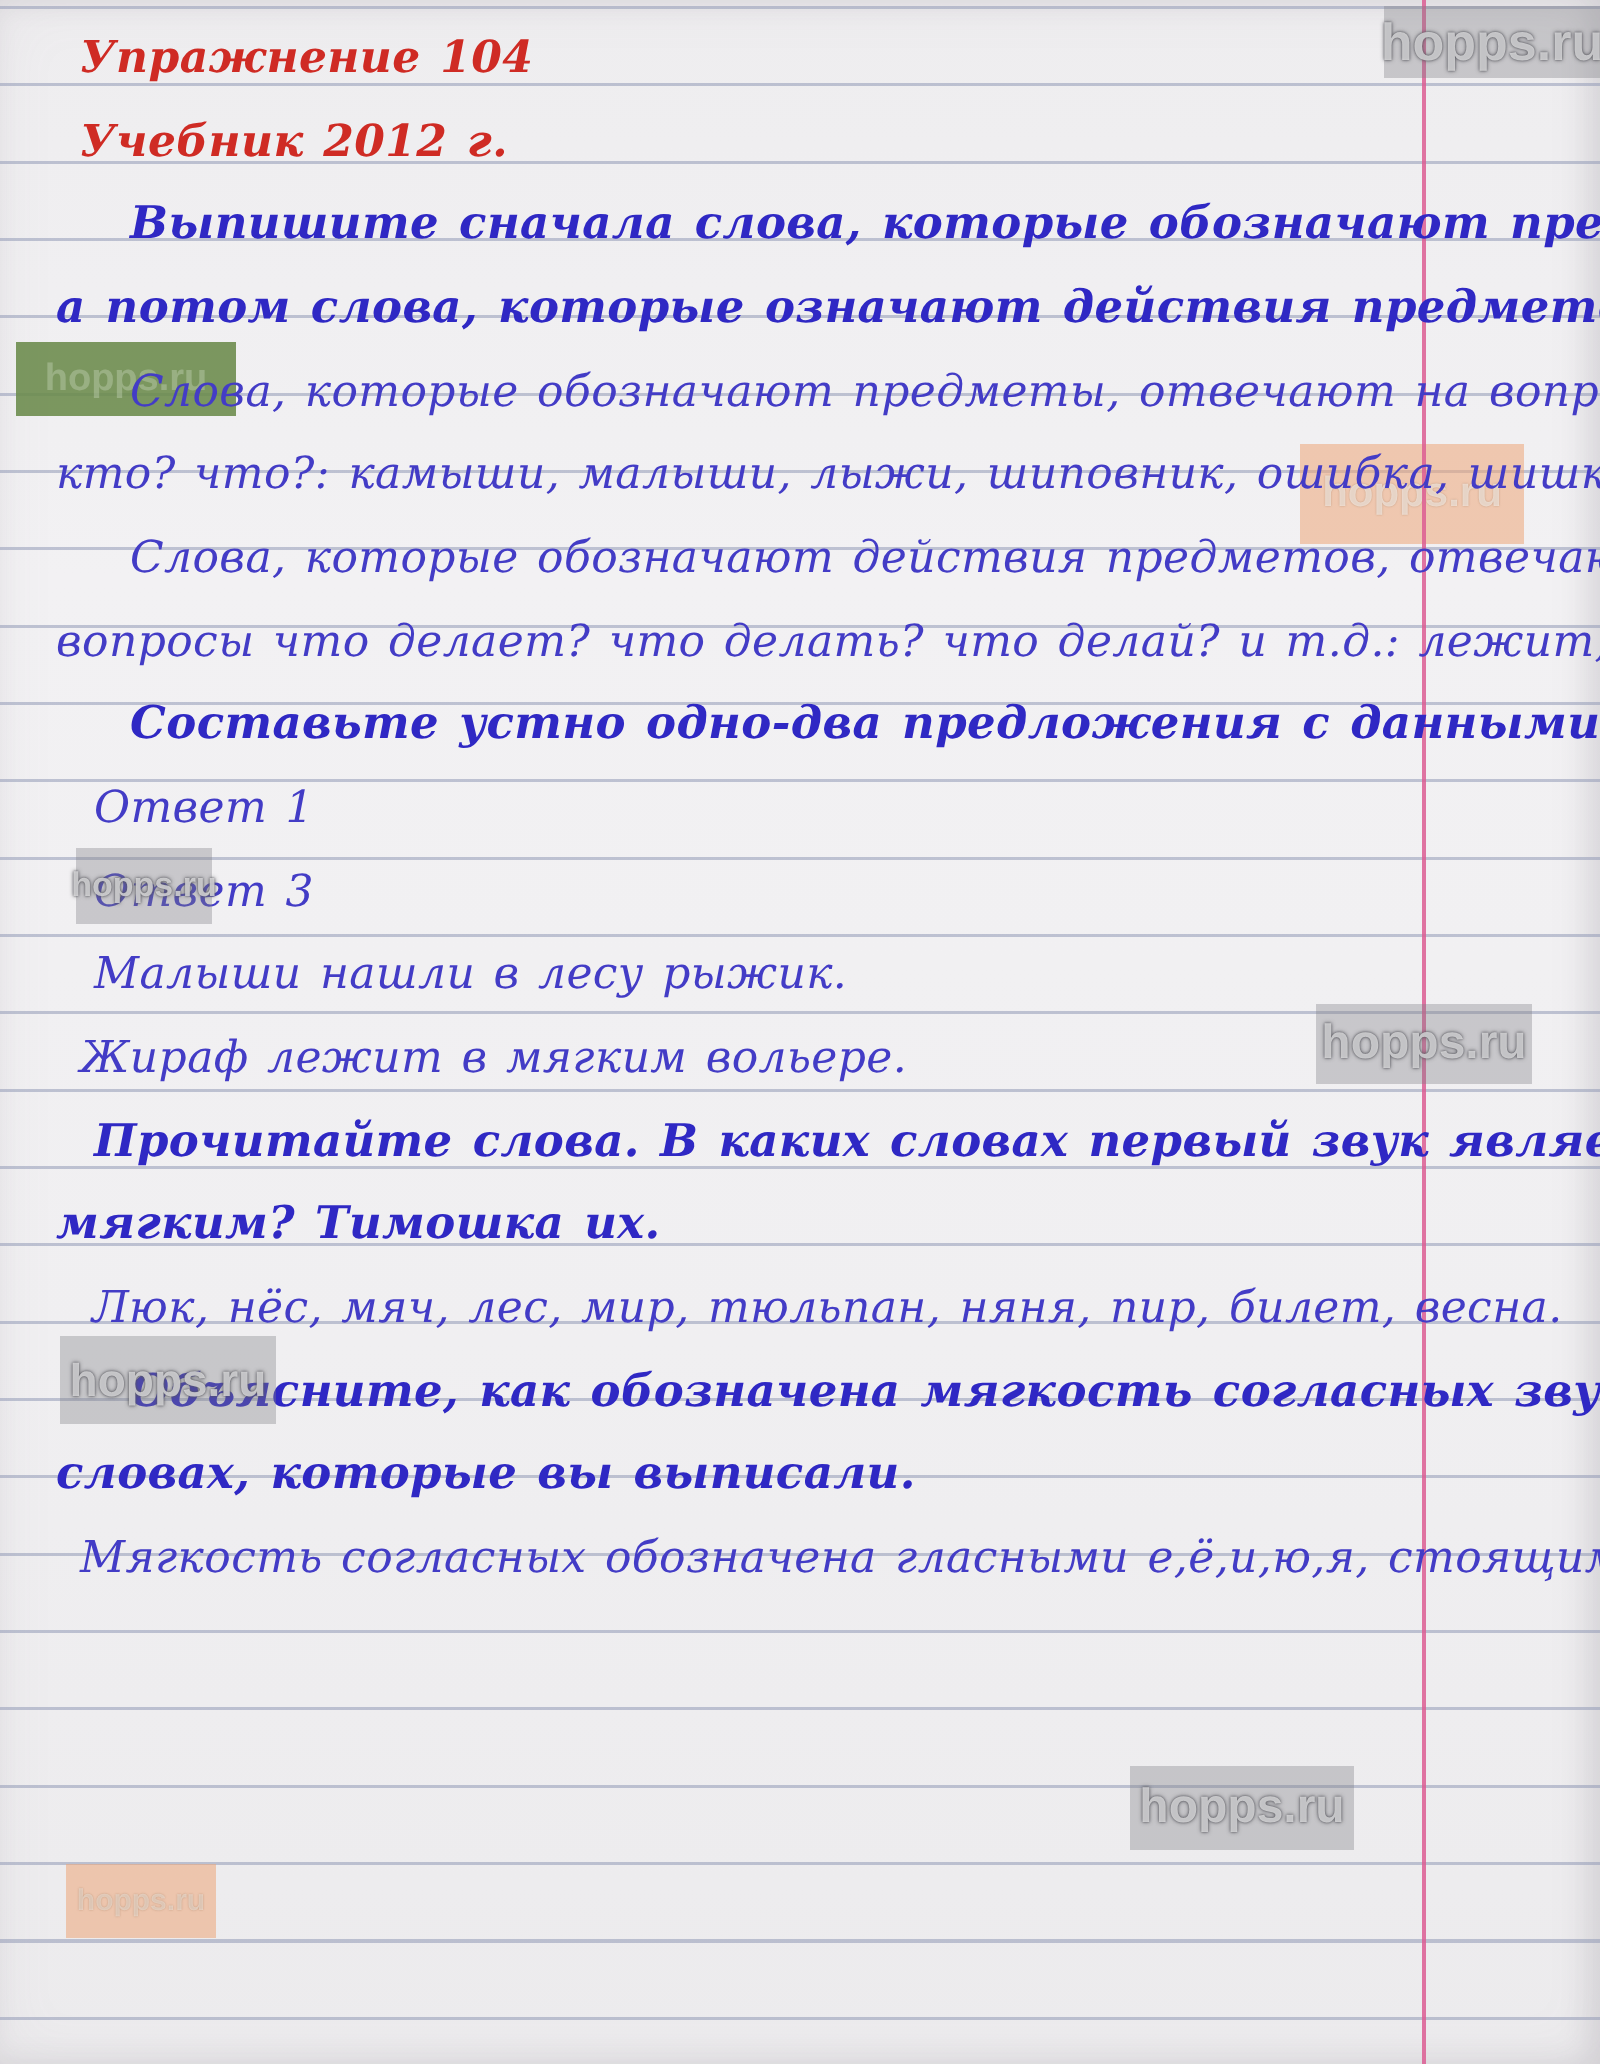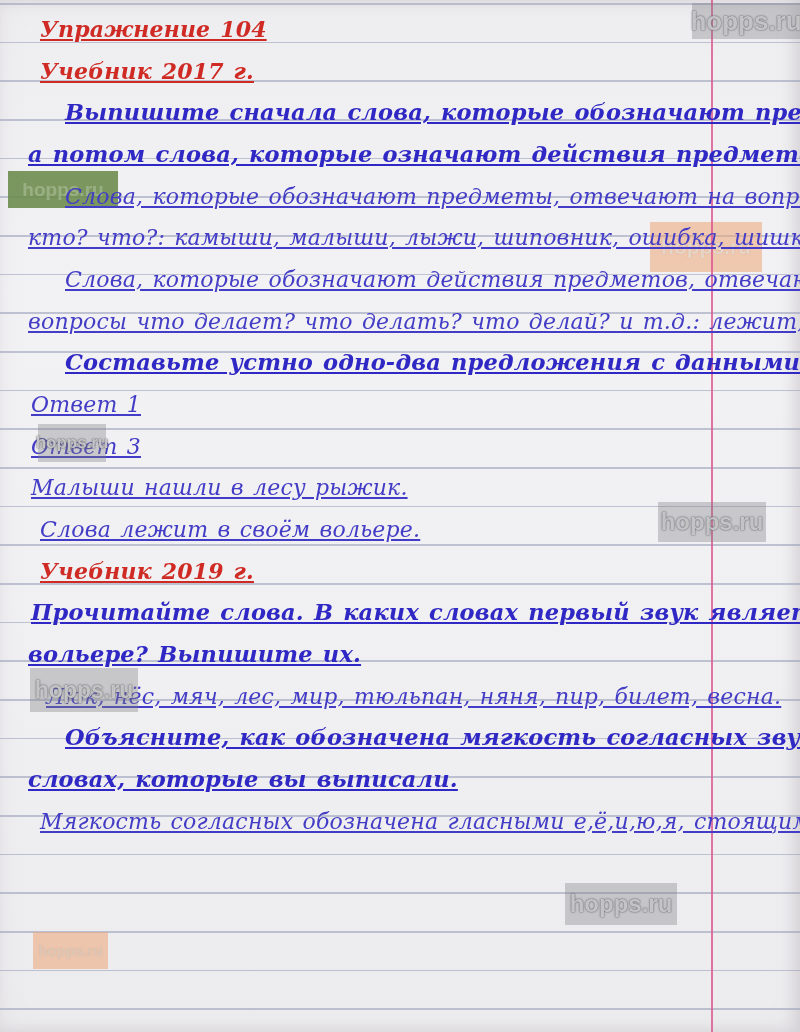--- a/index.html
+++ b/index.html
@@ -13,29 +13,29 @@
   .ruling{position:absolute;left:0;right:0;top:3.4px;bottom:0;pointer-events:none;
     background:repeating-linear-gradient(to bottom,
       rgba(146,154,182,.55) 0px, rgba(146,154,182,.55) 1.5px,
       rgba(146,154,182,0) 1.5px, rgba(146,154,182,0) 38.67px);}
   
   .margin-line{position:absolute;top:0;bottom:0;left:711px;width:2px;
     background:var(--margin-pink,#dc5d93);opacity:.85;z-index:3;}
   
   .text-layer{position:absolute;left:0;right:0;top:3.4px;z-index:4;}
   .row{height:38.67px;display:flex;align-items:flex-end;padding-bottom:3px;
-    white-space:nowrap;letter-spacing:.2px;word-spacing:2px;font-style:italic;text-decoration:underline;}
+    white-space:nowrap;letter-spacing:.2px;word-spacing:2px;font-style:italic;}
   .c-blue{color:var(--ink-blue,#433cc6);font-size:22px;}
   .c-bold{color:var(--ink-blue-bold,#2f28c4);font-size:22.5px;font-weight:bold;}
   .c-red{color:var(--ink-red,#cf2b24);font-size:22px;font-weight:bold;}
   .ind-0{padding-left:28px;}
   .ind-s{padding-left:40px;}
   .ind-m{padding-left:46px;}
   .ind-l{padding-left:65px;}
-  .ind-xl{padding-left:31px;}
+  .ind-xl{padding-left:47px;}
   
   .hl{position:absolute;z-index:2;display:flex;align-items:center;justify-content:center;
     font-family:"Liberation Sans",sans-serif;font-weight:bold;overflow:hidden;}
   .hl-green{left:8px;top:171px;width:110px;height:37px;
     background:var(--highlight-green,rgba(106,138,74,.88));
     color:rgba(235,240,228,.28);font-size:19px;}
   .hl-peach-1{left:650px;top:222px;width:112px;height:50px;
     background:var(--highlight-peach,rgba(236,166,120,.55));
     color:rgba(255,252,248,.6);font-size:21px;text-shadow:0 0 1px rgba(160,120,90,.6);}
   .hl-peach-2{left:33px;top:932px;width:75px;height:37px;
@@ -60,35 +60,34 @@
   <div class="ruling"></div>
 
   <div class="hl hl-green">hopps.ru</div>
   <div class="hl hl-peach-1">hopps.ru</div>
   <div class="hl hl-peach-2">hopps.ru</div>
 
   <div class="margin-line"></div>
 
   <div class="text-layer">
     <div class="row c-red  ind-s">Упражнение 104</div>
-    <div class="row c-red  ind-s">Учебник 2017 г.</div>
+    <div class="row c-red  ind-s">Учебник 2012 г.</div>
     <div class="row c-bold ind-l">Выпишите сначала слова, которые обозначают предметы,</div>
     <div class="row c-bold ind-0">а потом слова, которые означают действия предметов.</div>
     <div class="row c-blue ind-l">Слова, которые обозначают предметы, отвечают на вопросы</div>
     <div class="row c-blue ind-0">кто? что?: камыши, малыши, лыжи, шиповник, ошибка, шишки,</div>
     <div class="row c-blue ind-l">Слова, которые обозначают действия предметов, отвечают на</div>
     <div class="row c-blue ind-0">вопросы что делает? что делать? что делай? и т.д.: лежит,</div>
     <div class="row c-bold ind-l">Составьте устно одно-два предложения с данными словами</div>
     <div class="row c-blue ind-xl">Ответ 1</div>
     <div class="row c-blue ind-xl">Ответ 3</div>
     <div class="row c-blue ind-xl">Малыши нашли в лесу рыжик.</div>
-    <div class="row c-blue ind-s">Слова лежит в своём вольере.</div>
-    <div class="row c-red  ind-s">Учебник 2019 г.</div>
+    <div class="row c-blue ind-s">Жираф лежит в мягким вольере.</div>
     <div class="row c-bold ind-xl">Прочитайте слова. В каких словах первый звук является</div>
-    <div class="row c-bold ind-0">вольере? Выпишите их.</div>
+    <div class="row c-bold ind-0">мягким? Тимошка их.</div>
     <div class="row c-blue ind-m">Люк, нёс, мяч, лес, мир, тюльпан, няня, пир, билет, весна.</div>
     <div class="row c-bold ind-l">Объясните, как обозначена мягкость согласных звуков в</div>
     <div class="row c-bold ind-0">словах, которые вы выписали.</div>
     <div class="row c-blue ind-s">Мягкость согласных обозначена гласными е,ё,и,ю,я, стоящими</div>
 
   </div>
 
   <div class="wm wm-topright">hopps.ru</div>
   <div class="wm wm-vybor">hopps.ru</div>
   <div class="wm wm-ryzhik">hopps.ru</div>

